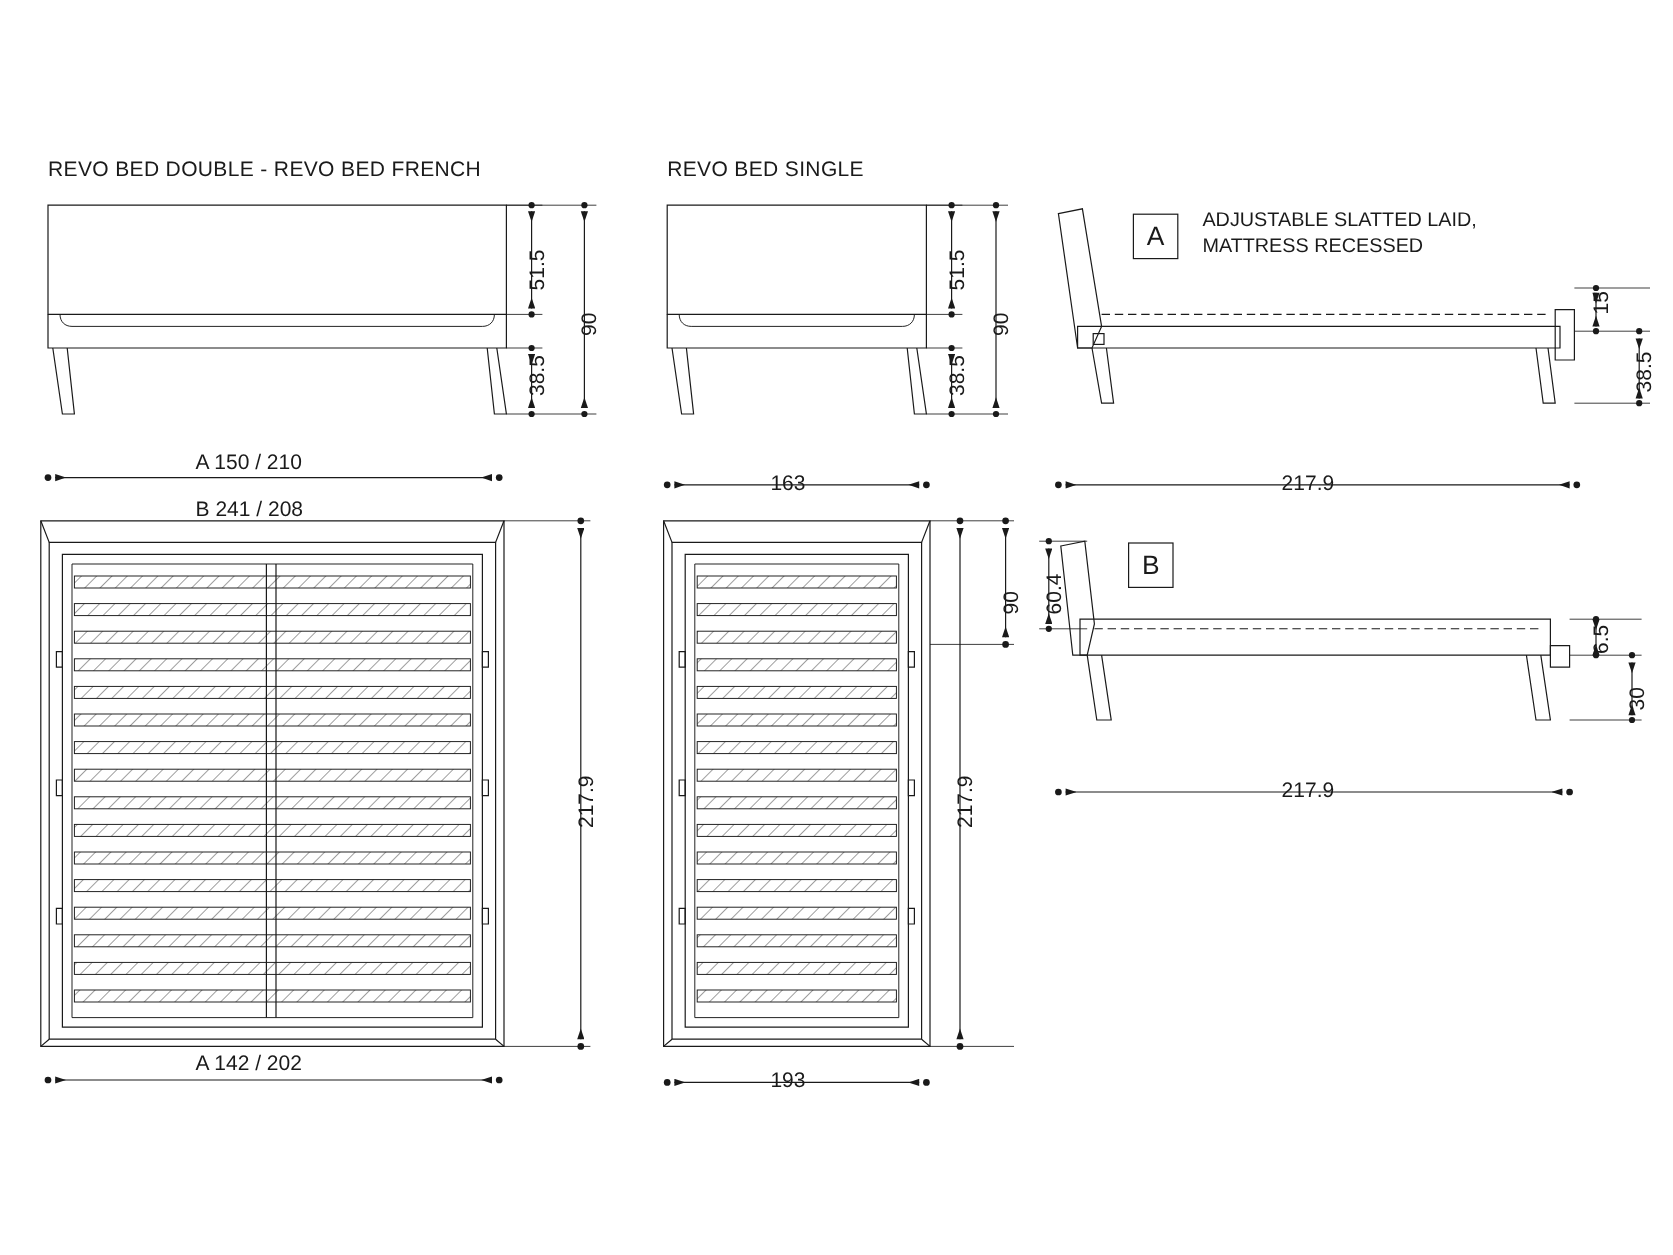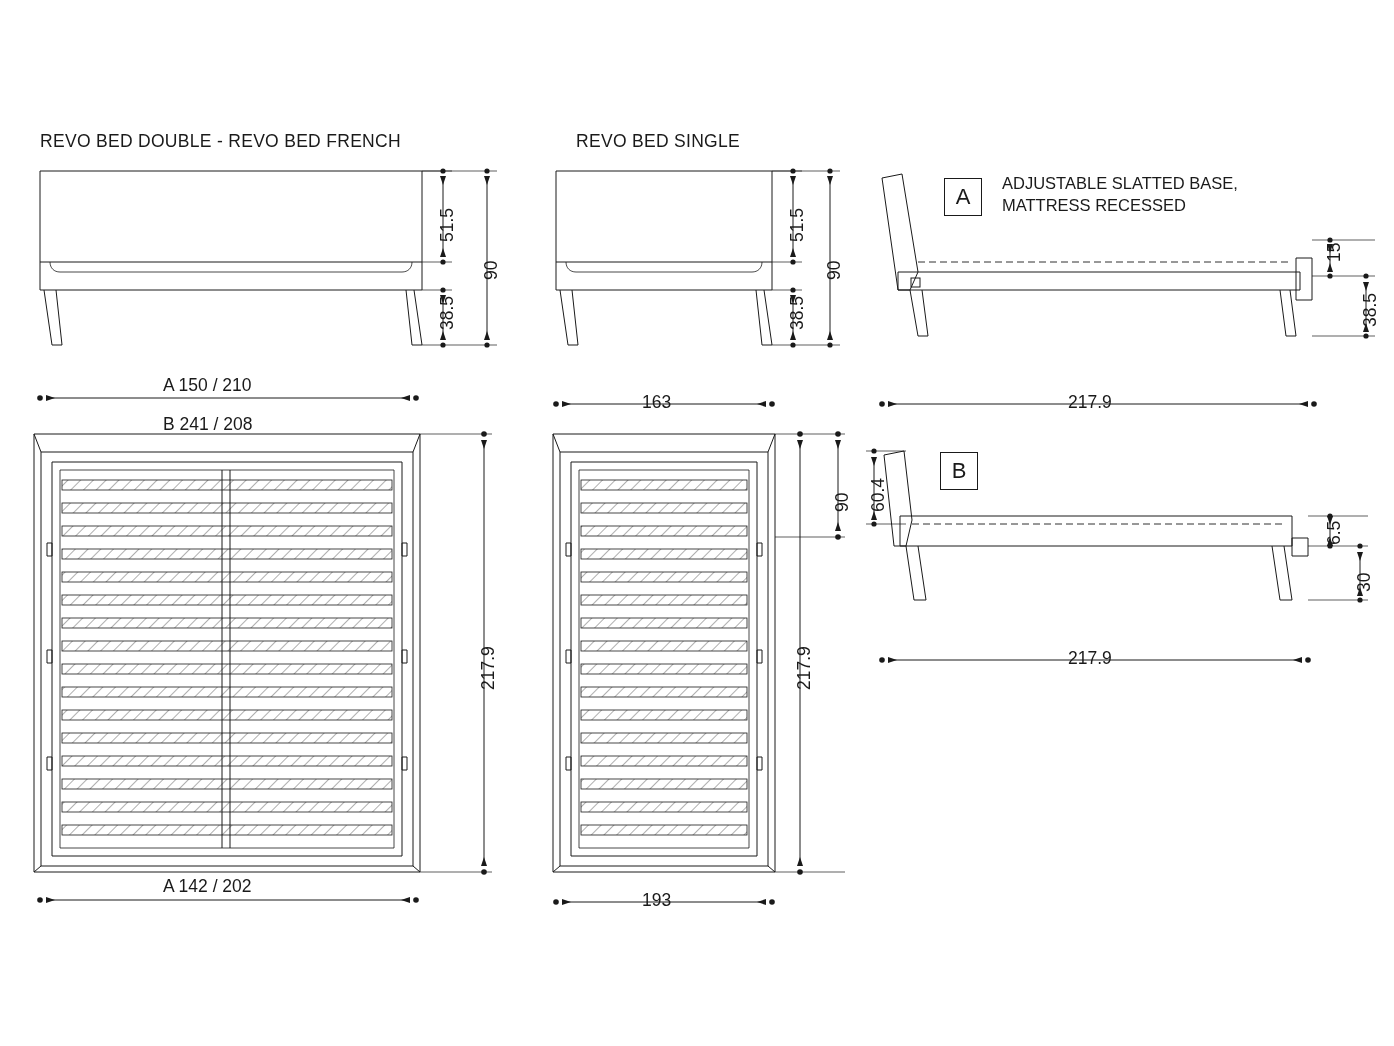--- a/index.html
+++ b/index.html
@@ -281,21 +281,21 @@
       <circle class="dot" cx="1330" cy="546" r="2.6"></circle>
       <circle class="dot" cx="1360" cy="546" r="2.6"></circle>
       <circle class="dot" cx="1360" cy="600" r="2.6"></circle>
       <path class="ln" d="M888,660 L1302,660" marker-start="url(#arrR)" marker-end="url(#arrL)"></path>
       <circle class="dot" cx="882" cy="660" r="2.8"></circle>
       <circle class="dot" cx="1308" cy="660" r="2.8"></circle>
     </g>
   </svg>
 
   <div class="title" style="left:40px; top:131px;">REVO BED DOUBLE - REVO BED FRENCH</div>
-  <div class="title" style="left:576px; top:131px;">REVO BED SINGLE</div>
+  <div class="title" style="left:556px; top:131px;">REVO BED SINGLE</div>
 
   <div class="dim-label vert" style="left:437px; top:330px;">38.5</div>
   <div class="dim-label vert" style="left:437px; top:242px;">51.5</div>
   <div class="dim-label vert" style="left:481px; top:280px;">90</div>
 
   <div class="dim-label" style="left:163px; top:375px;">A 150 / 210</div>
   <div class="dim-label" style="left:163px; top:414px;">B 241 / 208</div>
 
   <div class="dim-label vert" style="left:478px; top:690px;">217.9</div>
   <div class="dim-label" style="left:163px; top:876px;">A 142 / 202</div>
@@ -303,21 +303,21 @@
   <div class="dim-label vert" style="left:787px; top:330px;">38.5</div>
   <div class="dim-label vert" style="left:787px; top:242px;">51.5</div>
   <div class="dim-label vert" style="left:824px; top:280px;">90</div>
   <div class="dim-label" style="left:642px; top:392px;">163</div>
 
   <div class="dim-label vert" style="left:832px; top:512px;">90</div>
   <div class="dim-label vert" style="left:794px; top:690px;">217.9</div>
   <div class="dim-label" style="left:642px; top:890px;">193</div>
 
   <div class="callout-box" style="left:944px; top:178px;">A</div>
-  <div class="note" style="left:1002px; top:172px;">ADJUSTABLE SLATTED BASE,
+  <div class="note" style="left:1002px; top:172px;">ADJUSTABLE SLATTED LAID,
 MATTRESS RECESSED</div>
 
   <div class="dim-label vert" style="left:1324px; top:262px;">15</div>
   <div class="dim-label vert" style="left:1360px; top:327px;">38.5</div>
   <div class="dim-label" style="left:1068px; top:392px;">217.9</div>
 
   <div class="callout-box" style="left:940px; top:452px;">B</div>
 
   <div class="dim-label vert" style="left:868px; top:512px;">60.4</div>
   <div class="dim-label vert" style="left:1324px; top:545px;">6.5</div>

